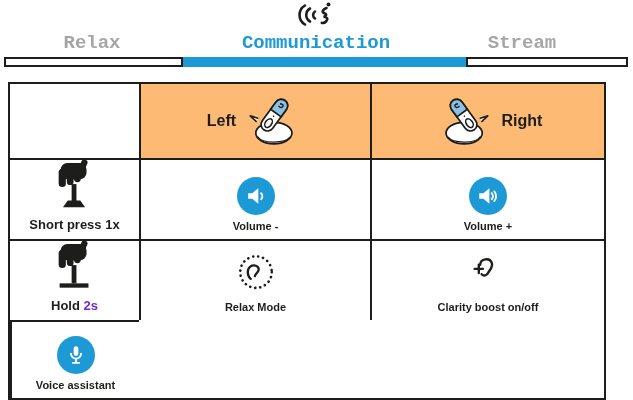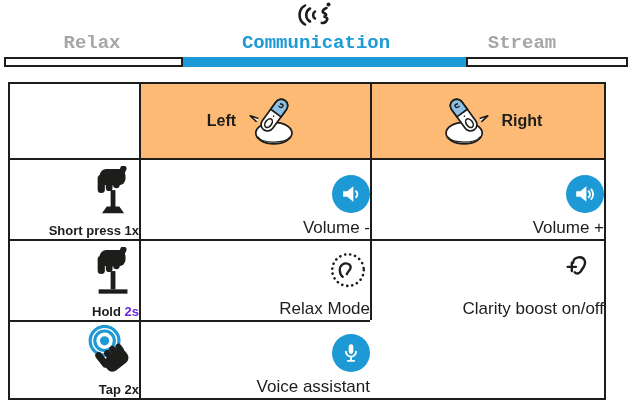--- a/index.html
+++ b/index.html
@@ -13,27 +13,27 @@
   .tab.inactive{color:#a6a6a6;}
   .tab.active{color:#1d9ad6;}
   .bar-seg{position:absolute;top:57px;height:10px;box-sizing:border-box;}
   .bar-white{background:#fff;border:2px solid #1d1d1b;}
   .bar-blue{background:#1d9ad6;}
   .ctable{
     position:absolute;left:8px;top:82px;width:594px;height:314px;
     display:grid;grid-template-columns:129px 231px 234px;grid-template-rows:74px 81px 81px 78px;
     border:2px solid #1d1d1b;box-sizing:content-box;
   }
-  .cell{display:flex;flex-direction:column;align-items:flex-end;justify-content:flex-end;
-    box-sizing:border-box;padding-bottom:1px;gap:5px;background:#fff;}
+  .cell{display:flex;flex-direction:column;align-items:center;justify-content:flex-end;
+    box-sizing:border-box;padding-bottom:7px;gap:5px;background:#fff;}
   .cell.bl{border-left:2px solid #1d1d1b;}
   .cell.bt{border-top:2px solid #1d1d1b;}
   .cell.hdr{background:#fdba74;flex-direction:row;justify-content:center;align-items:center;gap:6px;padding-bottom:0;}
   .hdr-label{font-size:16px;font-weight:bold;}
-  .action-label{font-size:17px;font-weight:normal;white-space:nowrap;}
+  .action-label{font-size:11px;font-weight:bold;white-space:nowrap;}
   .gesture-label{font-size:13px;font-weight:bold;white-space:nowrap;}
   .blue-accent{color:#6d28d9;}
   .blue-circle{width:38px;height:38px;border-radius:50%;background:#1d9ad6;display:flex;align-items:center;justify-content:center;flex:0 0 auto;}
   svg{display:block;}
 </style>
 </head>
 <body>
 
 <div class="speech-icon-wrap">
   <svg width="40" height="30" viewBox="0 0 40 30">
@@ -164,37 +164,20 @@
   <div class="cell bt bl">
     <span>
       <svg width="46" height="46" viewBox="0 0 50 50">
         <path d="M16.5 16 c 0.3 -7 10.5 -8 12.6 -2 c 1.7 4.8 -2.5 7.6 -3.9 10.8 c -1.3 3 -5 3.9 -7.1 1.5" fill="none" stroke="#1d1d1b" stroke-width="2.6" stroke-linecap="round"></path>
         <path d="M10.5 20.5 h 9 M15 16 v 9" stroke="#1d1d1b" stroke-width="2.6" stroke-linecap="round" fill="none"></path>
       </svg>
     </span>
     <span class="action-label">Clarity boost on/off</span>
   </div>
 
-  <div class="cell bt">
-    <span>
-      <svg width="54" height="52" viewBox="0 0 58 56">
-        <circle cx="21" cy="17" r="5" fill="#1d9ad6"></circle>
-        <circle cx="21" cy="17" r="10.5" fill="none" stroke="#1d9ad6" stroke-width="3.4"></circle>
-        <circle cx="21" cy="17" r="15.5" fill="none" stroke="#1d9ad6" stroke-width="3.4"></circle>
-        <g fill="#1d1d1b" transform="rotate(-38 33 38)">
-          <rect x="20" y="30" width="27" height="17" rx="7"></rect>
-          <rect x="18" y="19" width="7.5" height="19" rx="3.7"></rect>
-          <rect x="27" y="23" width="7" height="13" rx="3.5"></rect>
-          <rect x="34" y="23" width="7" height="11" rx="3.5"></rect>
-          <rect x="41" y="25" width="6.5" height="11" rx="3.2"></rect>
-        </g>
-      </svg>
-    </span>
-    <span class="gesture-label">Tap 2x</span>
-  </div>
 
   <div class="cell bt bl">
     <span class="blue-circle">
       <svg width="24" height="24" viewBox="0 0 26 26">
         <rect x="10.5" y="3.5" width="5" height="10.5" rx="2.5" fill="#fff"></rect>
         <path d="M7.5 11.5 a 5.5 5.5 0 0 0 11 0" stroke="#fff" stroke-width="2" fill="none" stroke-linecap="round"></path>
         <path d="M13 17.5 V 20.5 M9.5 21.5 H 16.5" stroke="#fff" stroke-width="2" fill="none" stroke-linecap="round"></path>
       </svg>
     </span>
     <span class="action-label">Voice assistant</span>

